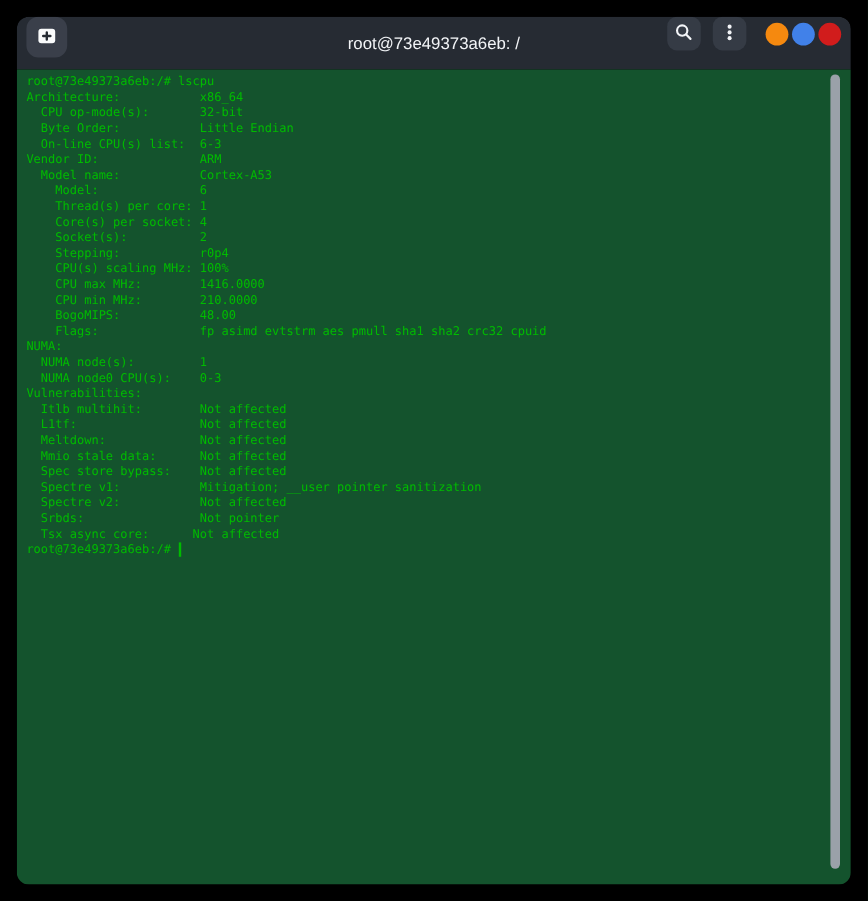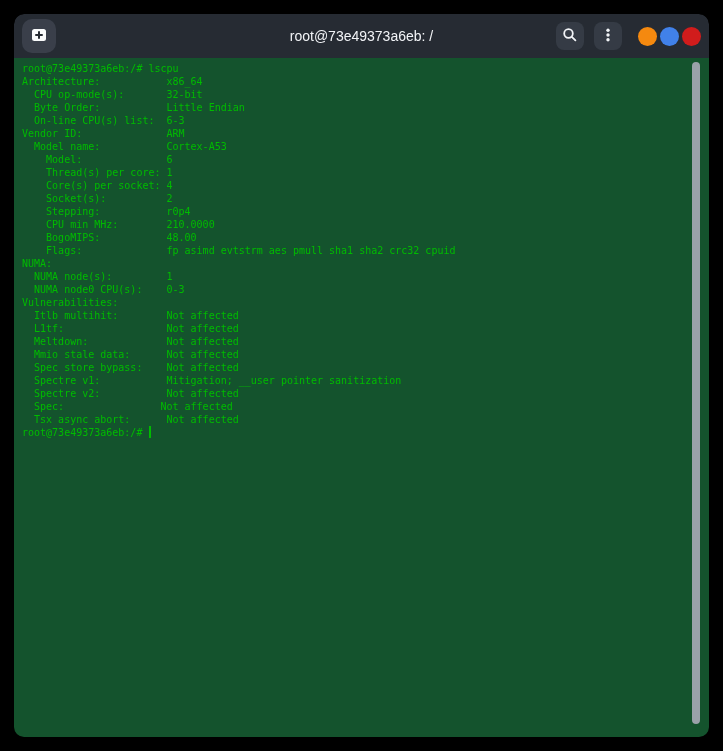--- a/index.html
+++ b/index.html
@@ -7,21 +7,21 @@
   .stage { position:relative; width:723px; height:751px; background:#000; }
 
   .window {
     position:absolute; left:14px; top:14px; width:695px; height:723px;
     background:#000; border-radius:10px; overflow:hidden;
   }
 
   
   .titlebar {
     position:relative; height:44px; background:#262b33;
-    display:flex; align-items:center; padding:0 8px;
+    display:flex; align-items:flex-start; padding:0 8px;
     border-radius:10px 10px 0 0;
   }
   .tb-btn {
     border:none; cursor:pointer; display:flex; align-items:center; justify-content:center;
     background:#3a3f4a; color:#fff;
   }
   .newtab-btn { width:34px; height:34px; border-radius:10px; }
   .title {
     position:absolute; left:0; right:0; text-align:center;
     font:400 14px/44px "Liberation Sans", sans-serif; color:#f2f4f7;
@@ -104,35 +104,37 @@
       <div class="line">  CPU op-mode(s):       32-bit</div>
       <div class="line">  Byte Order:           Little Endian</div>
       <div class="line">  On-line CPU(s) list:  6-3</div>
       <div class="line">Vendor ID:              ARM</div>
       <div class="line">  Model name:           Cortex-A53</div>
       <div class="line">    Model:              6</div>
       <div class="line">    Thread(s) per core: 1</div>
       <div class="line">    Core(s) per socket: 4</div>
       <div class="line">    Socket(s):          2</div>
       <div class="line">    Stepping:           r0p4</div>
+      <div class="line">    CPU(s) scaling MHz: 100%</div>
+      <div class="line">    CPU max MHz:        1416.0000</div>
       <div class="line">    CPU min MHz:        210.0000</div>
       <div class="line">    BogoMIPS:           48.00</div>
       <div class="line">    Flags:              fp asimd evtstrm aes pmull sha1 sha2 crc32 cpuid</div>
       <div class="line">NUMA:</div>
       <div class="line">  NUMA node(s):         1</div>
       <div class="line">  NUMA node0 CPU(s):    0-3</div>
       <div class="line">Vulnerabilities:</div>
       <div class="line">  Itlb multihit:        Not affected</div>
       <div class="line">  L1tf:                 Not affected</div>
       <div class="line">  Meltdown:             Not affected</div>
       <div class="line">  Mmio stale data:      Not affected</div>
       <div class="line">  Spec store bypass:    Not affected</div>
       <div class="line">  Spectre v1:           Mitigation; __user pointer sanitization</div>
       <div class="line">  Spectre v2:           Not affected</div>
-      <div class="line">  Spec:                Not affected</div>
-      <div class="line">  Tsx async abort:      Not affected</div>
+      <div class="line">  Srbds:                Not pointer</div>
+      <div class="line">  Tsx async core:      Not affected</div>
       <div class="line"><span>root@73e49373a6eb:/# </span><span class="cursor"></span></div>
 
       <div class="scroll-thumb"></div>
     </div>
 
   </div>
 </div>
 
 </body></html>

